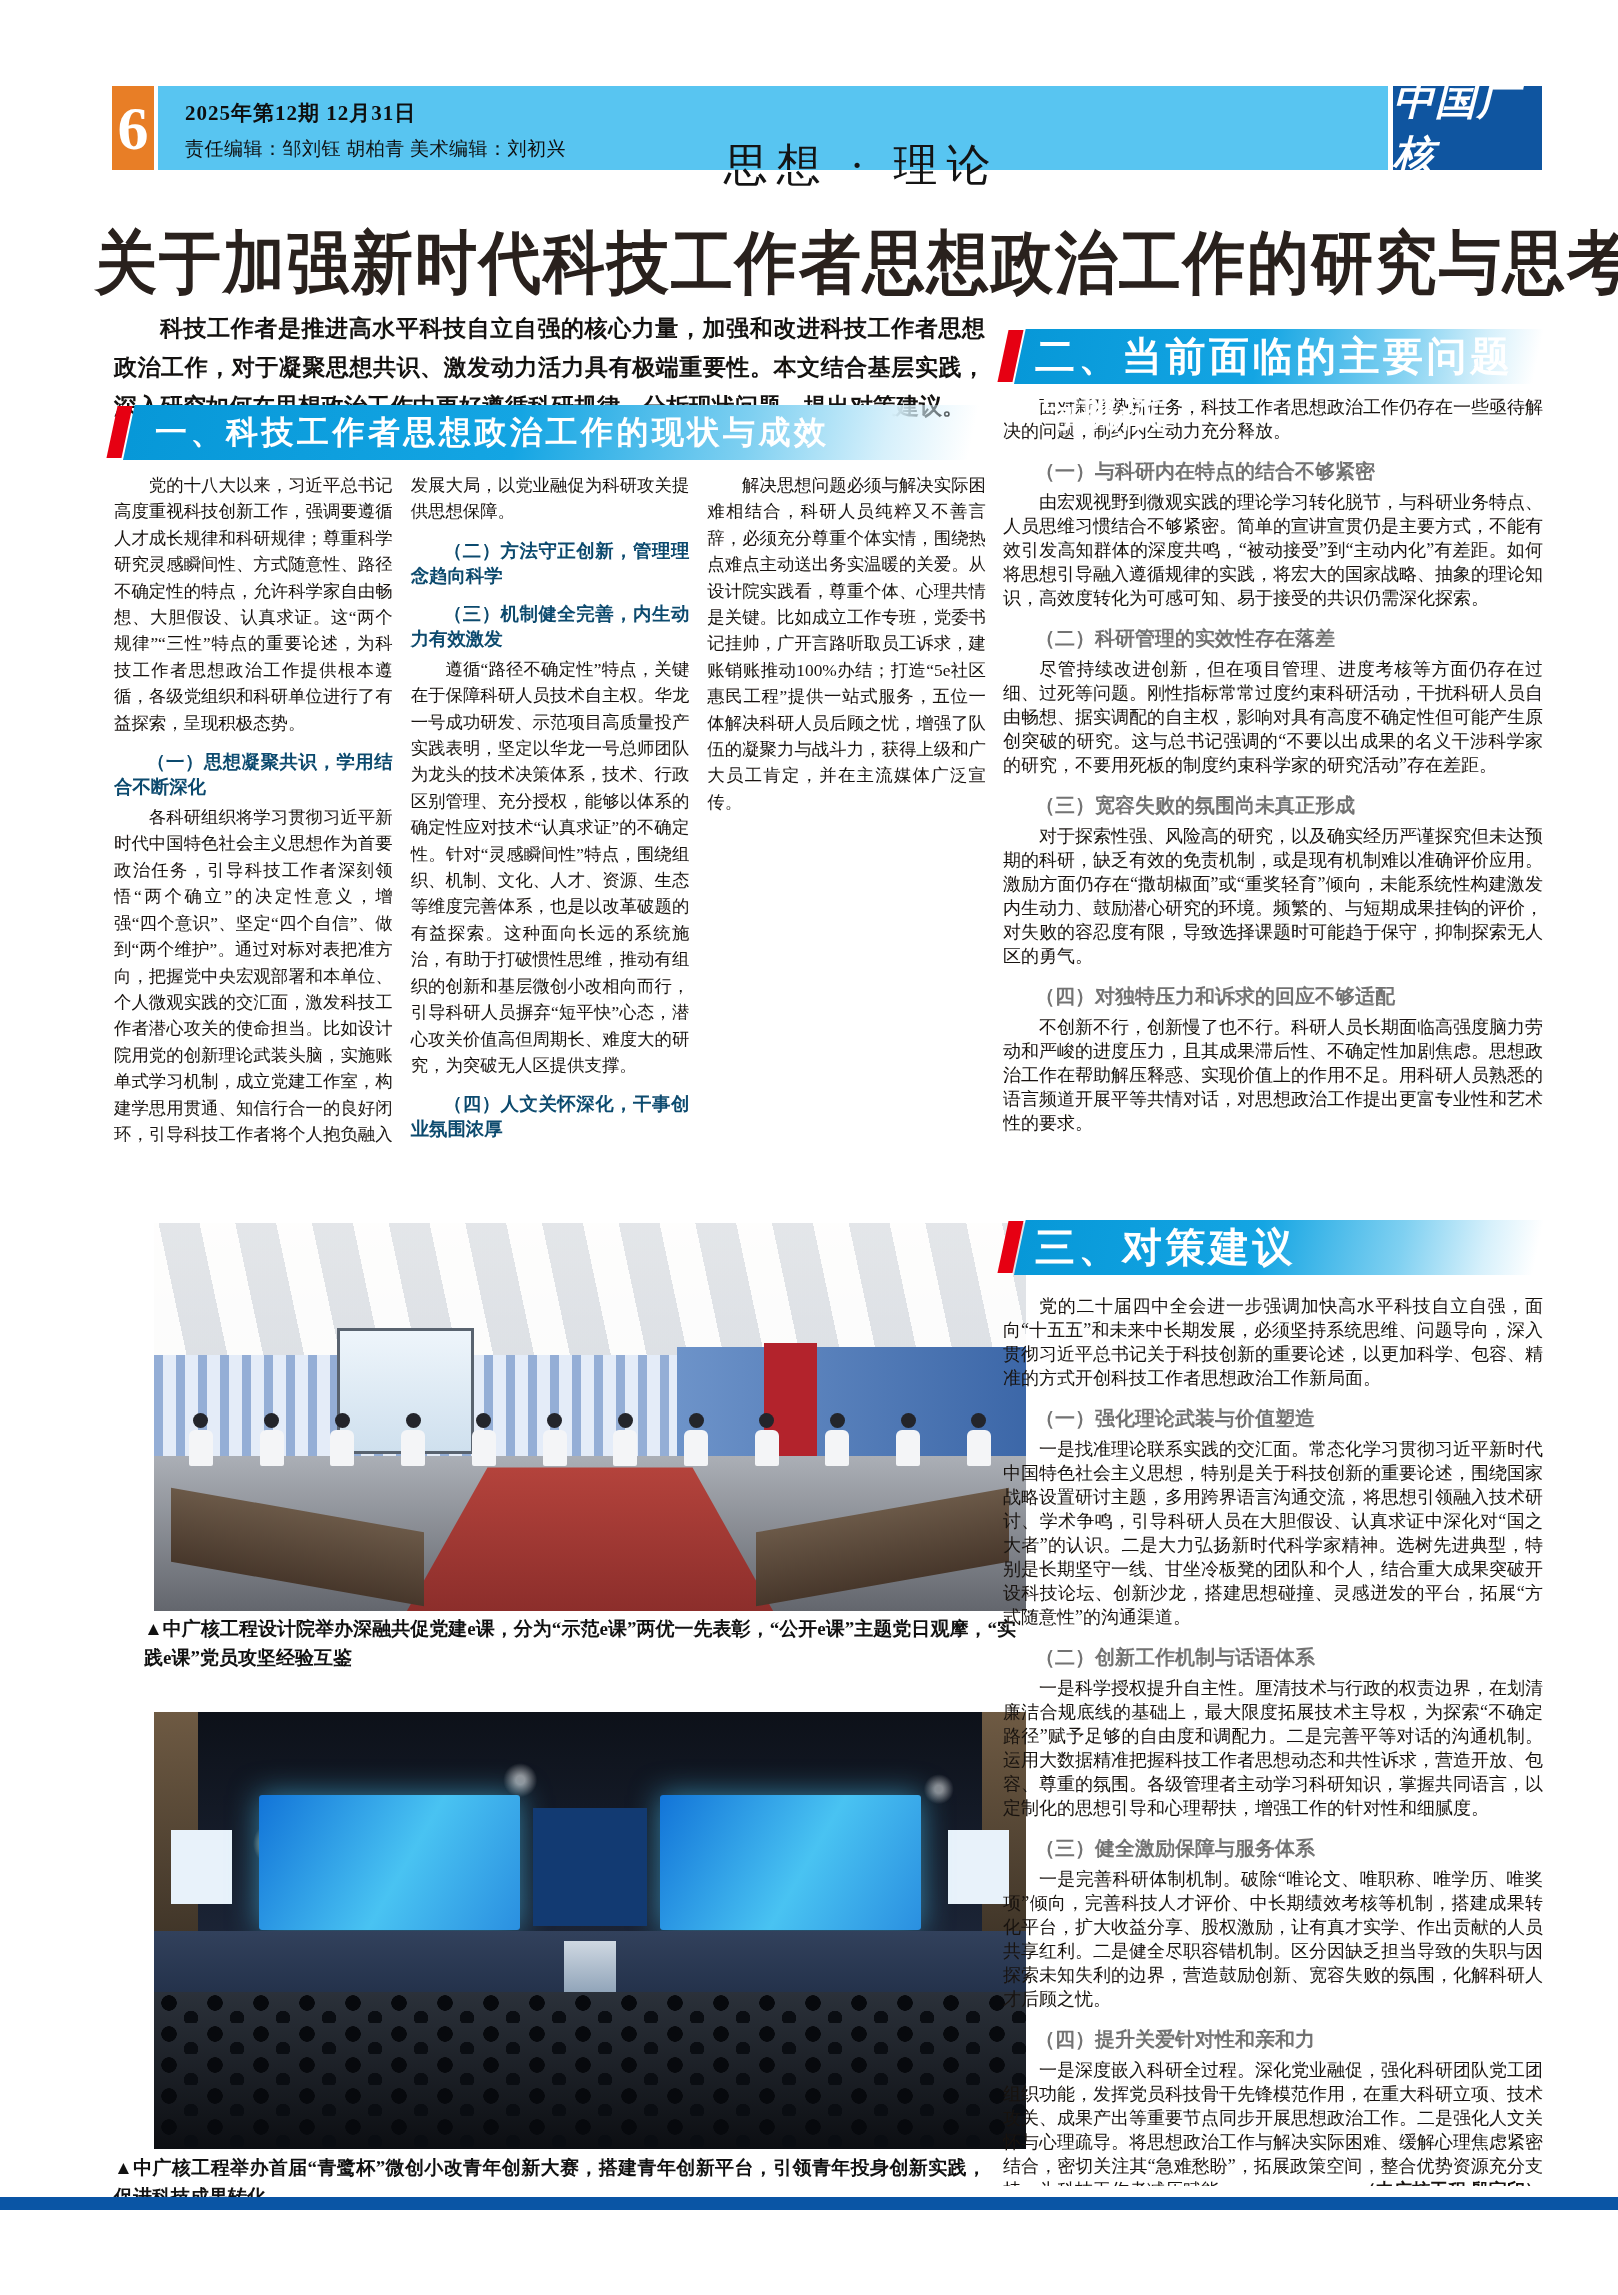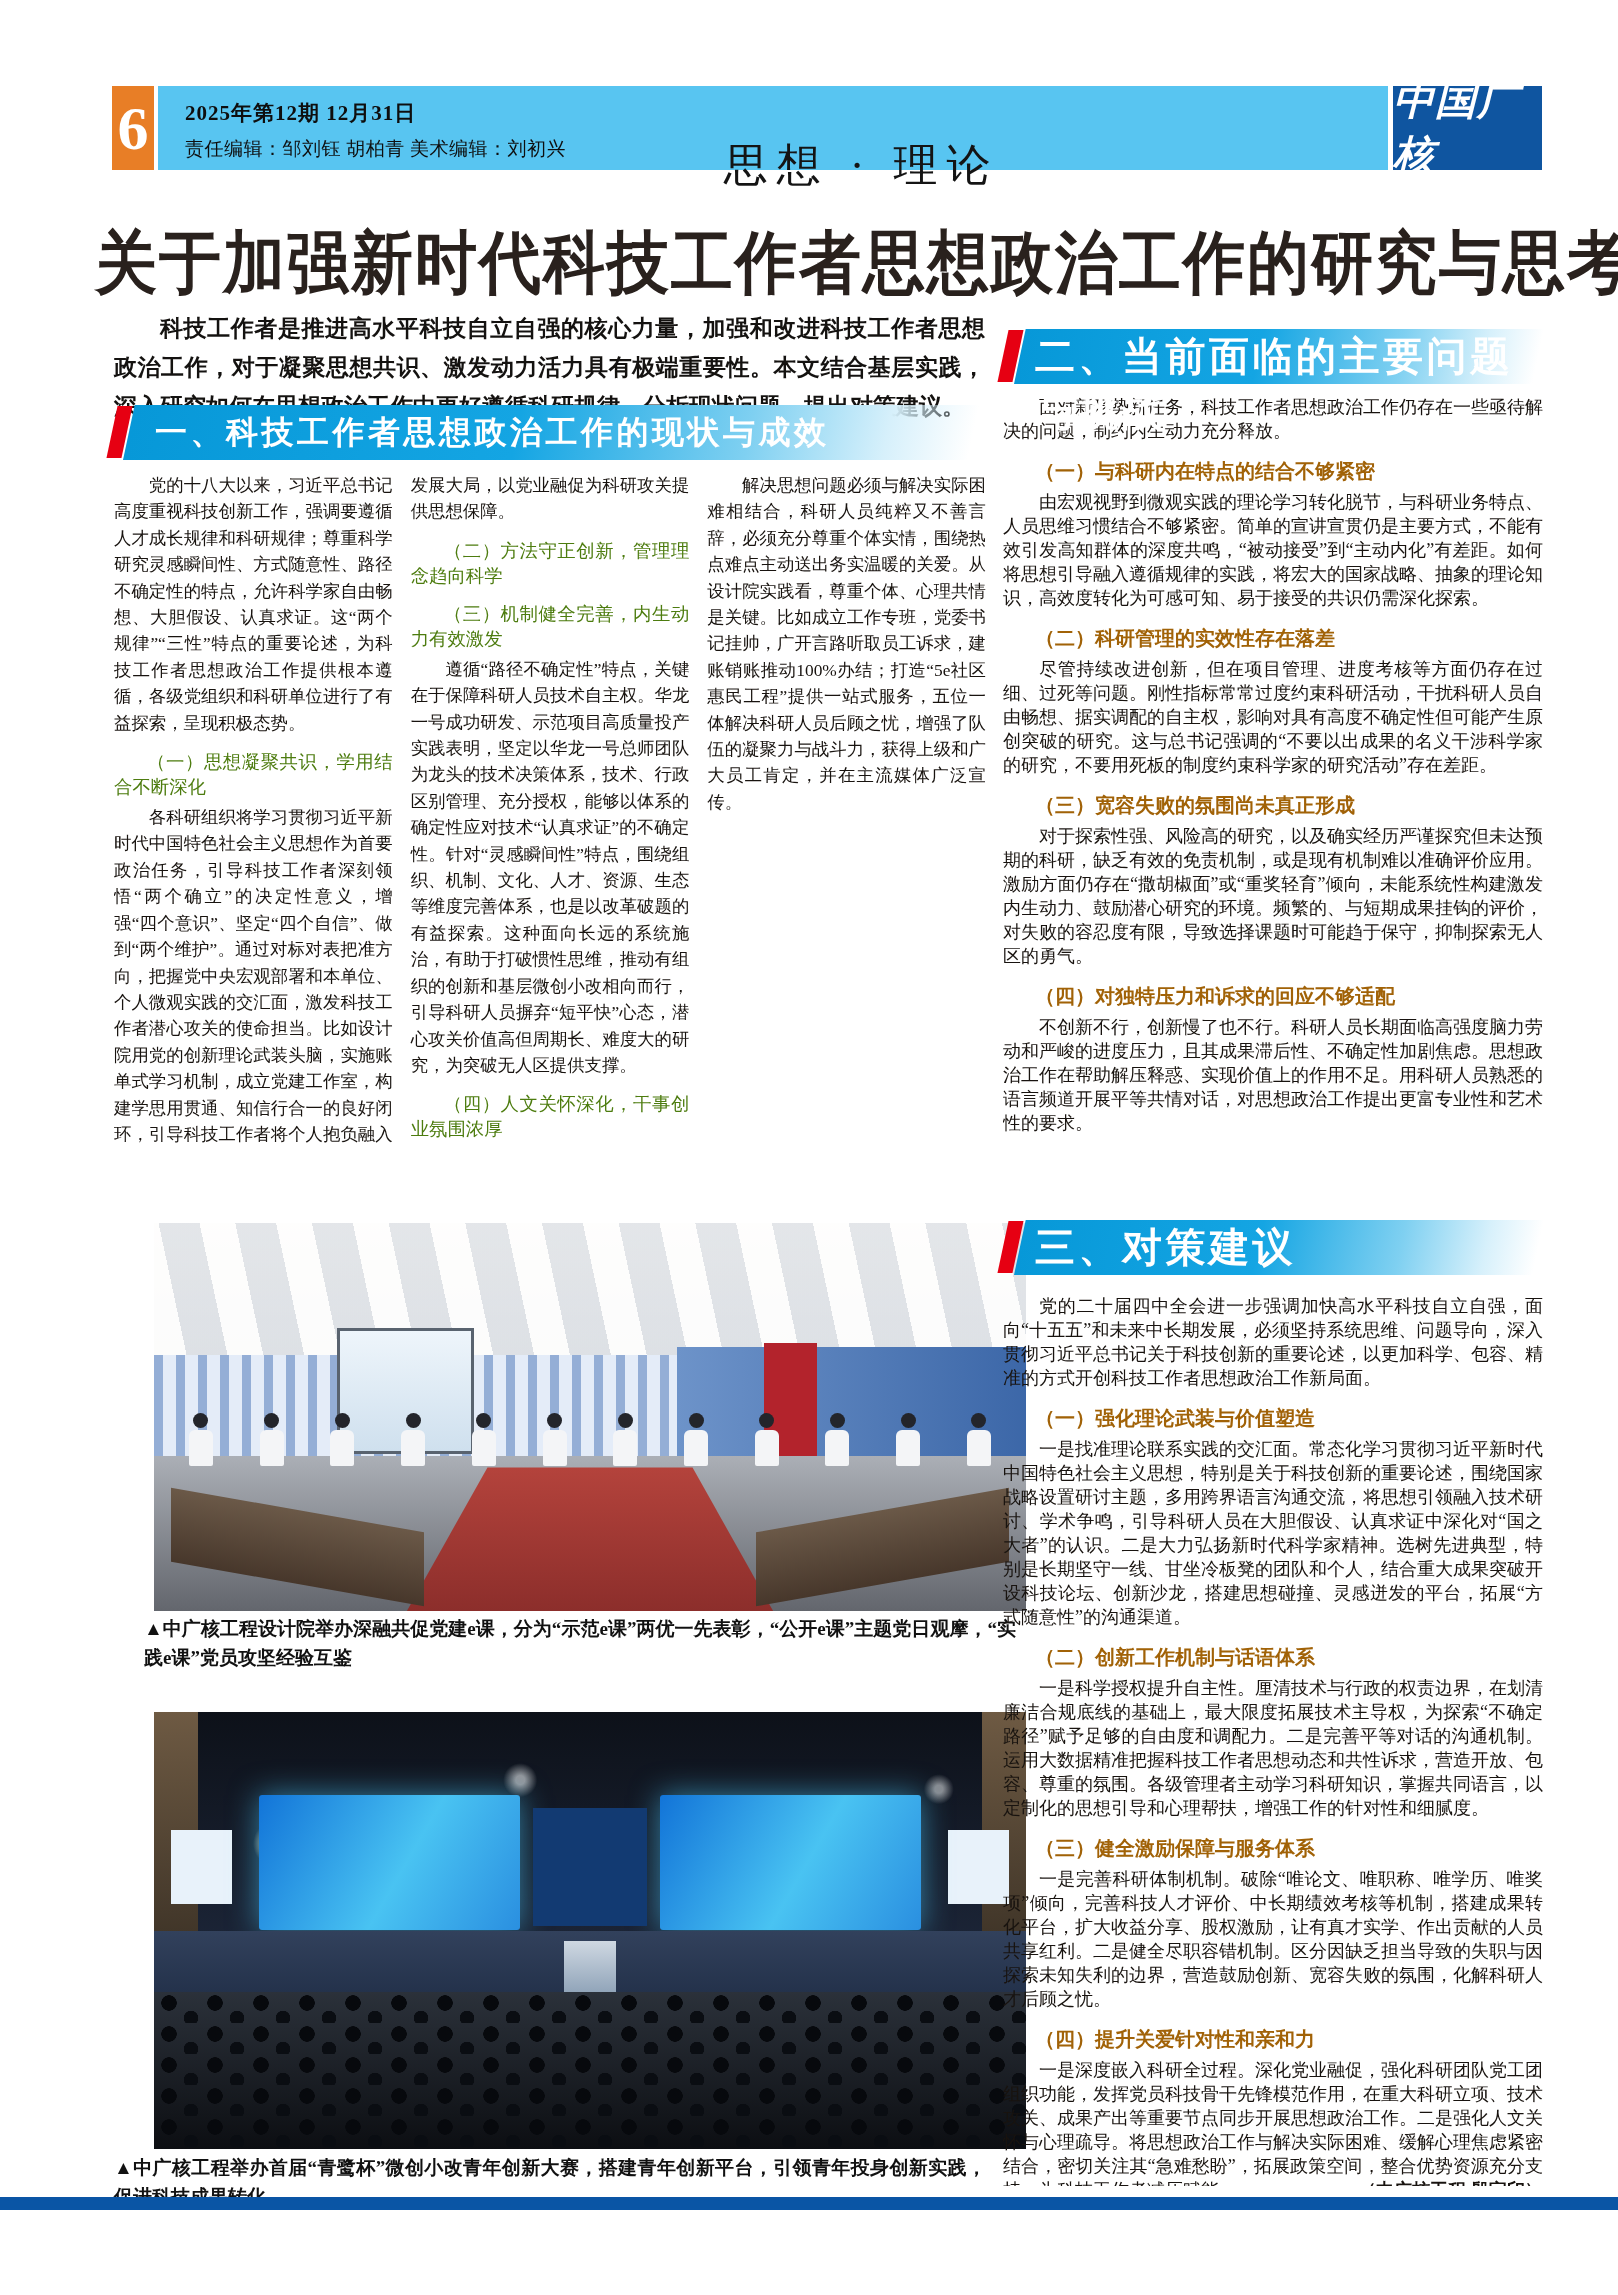--- a/index.html
+++ b/index.html
@@ -41,30 +41,30 @@
   #bar1{left:112px;top:405px;width:873px;}
   #bar2{left:1003px;top:329px;width:540px;}
   #bar3{left:1003px;top:1220px;width:540px;}
   #bar2 .label,#bar3 .label{padding-left:32px;font-size:40px;}
 
   
   .s1cols{position:absolute;left:114px;top:472px;width:872px;height:725px;
           column-count:3;column-gap:18px;column-fill:auto;overflow:hidden;
           font-size:17.4px;line-height:26.4px;text-align:justify;}
   .s1cols .para{margin:0;text-indent:2em;}
-  .s1cols .subhead{font-family:"Liberation Sans",sans-serif;font-weight:normal;font-size:18.4px;
-          line-height:25px;text-indent:1.8em;margin:13px 0 5px 0;color:#4d7c0f;}
+  .s1cols .subhead{font-family:"Liberation Sans",sans-serif;font-weight:bold;font-size:18.4px;
+          line-height:25px;text-indent:1.8em;margin:13px 0 5px 0;color:#0c4a6e;}
 
   
   .rcol{position:absolute;left:1003px;width:540px;font-size:18px;line-height:24px;text-align:justify;}
   #r2{top:395px;height:812px;overflow:hidden;}
   #r3{top:1294px;height:892px;overflow:hidden;}
   .rcol .para{margin:0;text-indent:2em;}
   .rcol .subhead{font-family:Liberation Serif, serif;font-weight:bold;font-size:20px;line-height:26px;
-         text-indent:1.6em;margin:15px 0 6px 0;color:#a16207;}
+         text-indent:1.6em;margin:15px 0 6px 0;color:#737373;}
   .byline{margin:-24px 0 0 0;text-align:right;font-weight:bold;font-family:"Liberation Sans",sans-serif;}
 
   
   .photo{position:absolute;left:114px;width:872px;overflow:hidden;}
   #photo1{top:1215px;height:388px;background:#dfe3e6;}
   #photo2{top:1704px;height:437px;background:#101826;}
   .caption{position:absolute;left:114px;width:872px;font-size:19px;line-height:29px;color:#111;
            font-weight:600;text-align:justify;}
   #cap1{top:1614px;margin-left:30px;}
   #cap2{top:2153px;}

